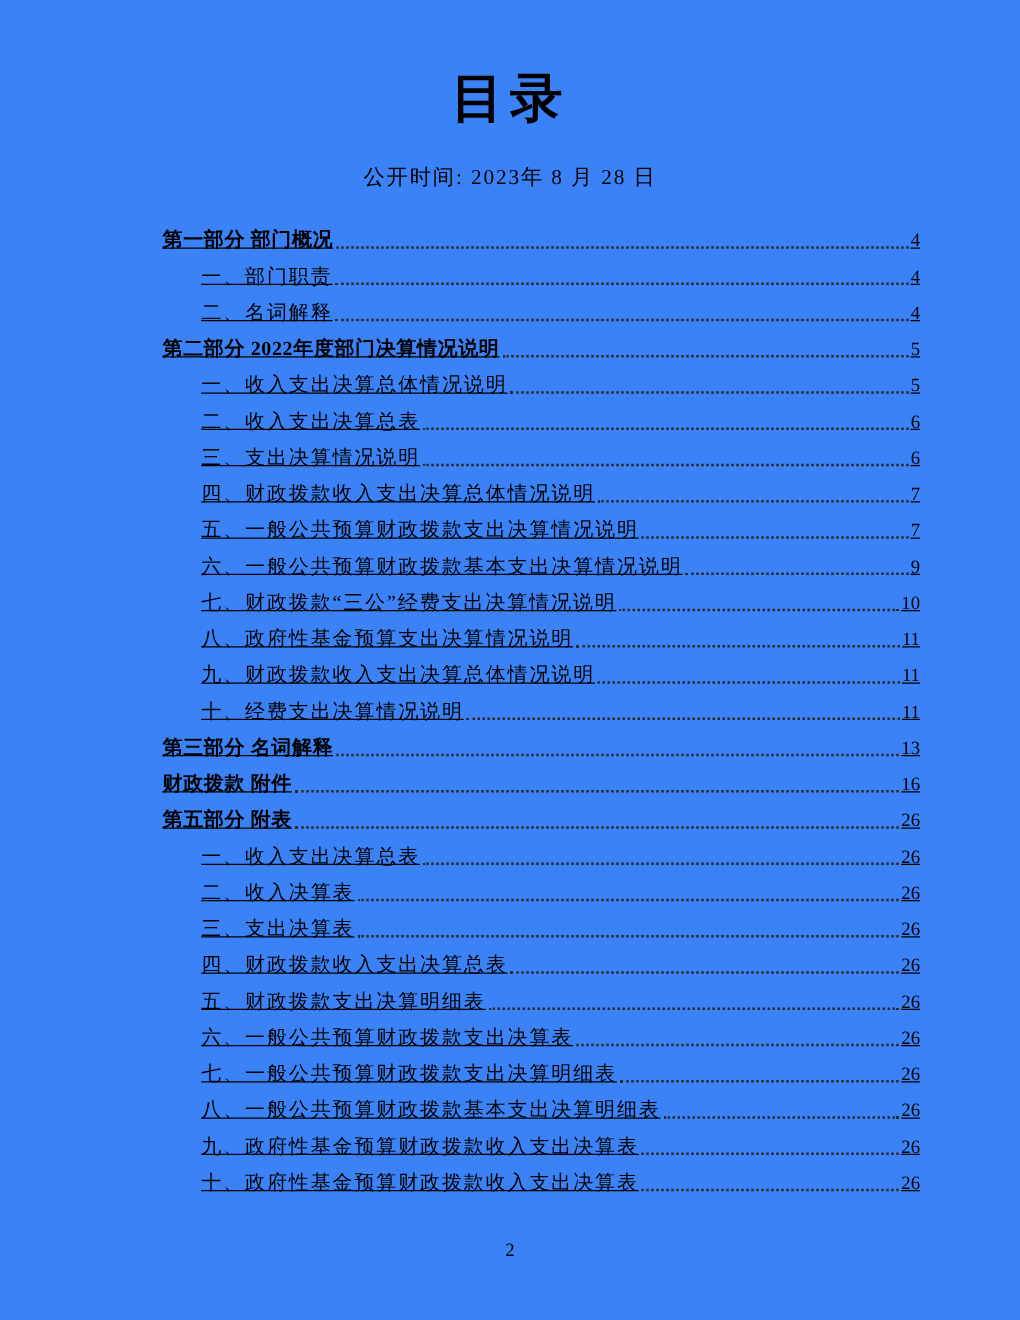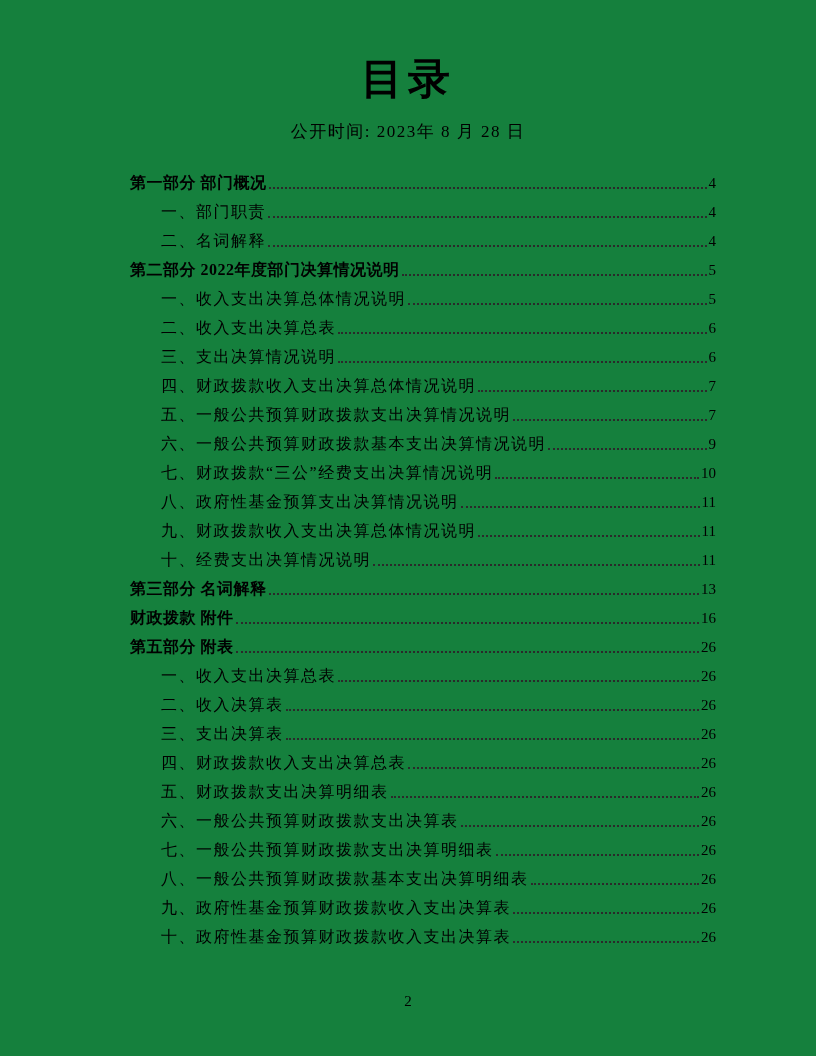--- a/index.html
+++ b/index.html
@@ -5,46 +5,47 @@
   html, body {
     margin: 0;
     padding: 0;
     background: #ffffff;
   }
   .page {
     position: relative;
     width: 816px;
     height: 1056px;
     margin: 0 auto;
-    background: #15803d;
+    background: #3b82f6;
     color: #000000;
     font-family: "Liberation Serif", serif;
     overflow: hidden;
     box-sizing: border-box;
   }
   .doc-title {
     margin: 56px 0 0 0;
     text-align: center;
     font-family: "Liberation Sans", sans-serif;
     font-weight: 800;
     font-size: 42px;
     line-height: 1.1;
     letter-spacing: 5px;
     color: #000000;
   }
   .pub-date {
-    margin-top: 18px;
+    margin-top: 28px;
     text-align: center;
     font-size: 17px;
     letter-spacing: 1.5px;
     color: #000000;
   }
   .toc {
     margin-top: 22px;
-    padding: 0 100px 0 130px;
+    padding: 0 80px 0 130px;
+    text-decoration: underline;
   }
   .toc-row {
     display: flex;
     align-items: flex-end;
     height: 29px;
     font-size: 16px;
     line-height: 22px;
     color: #000000;
     text-decoration: none;
     cursor: pointer;

